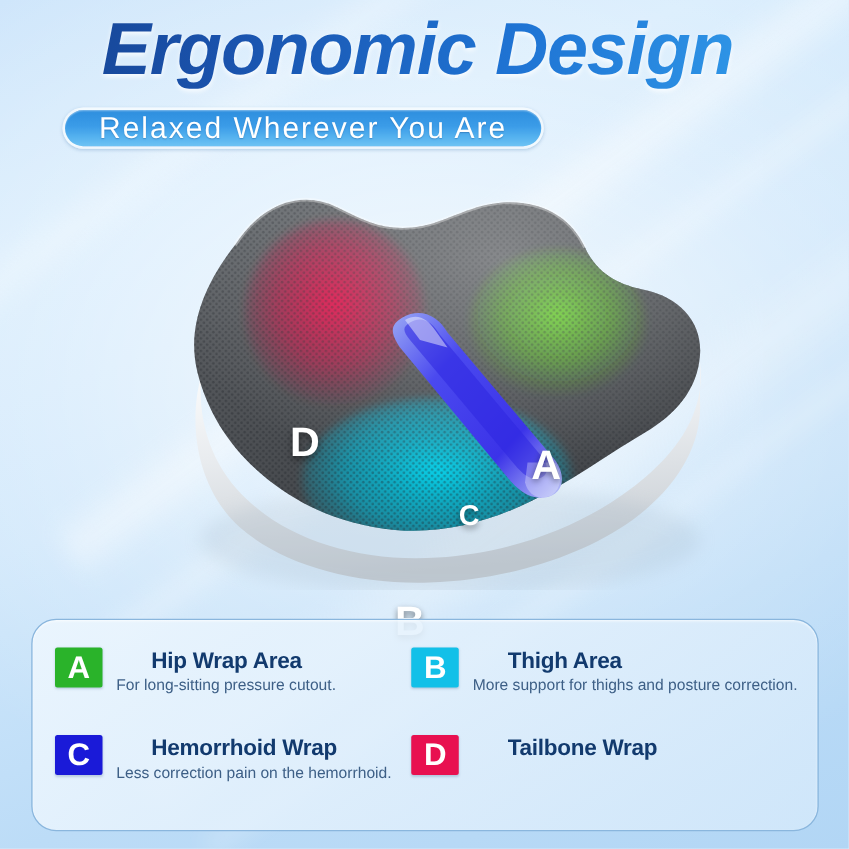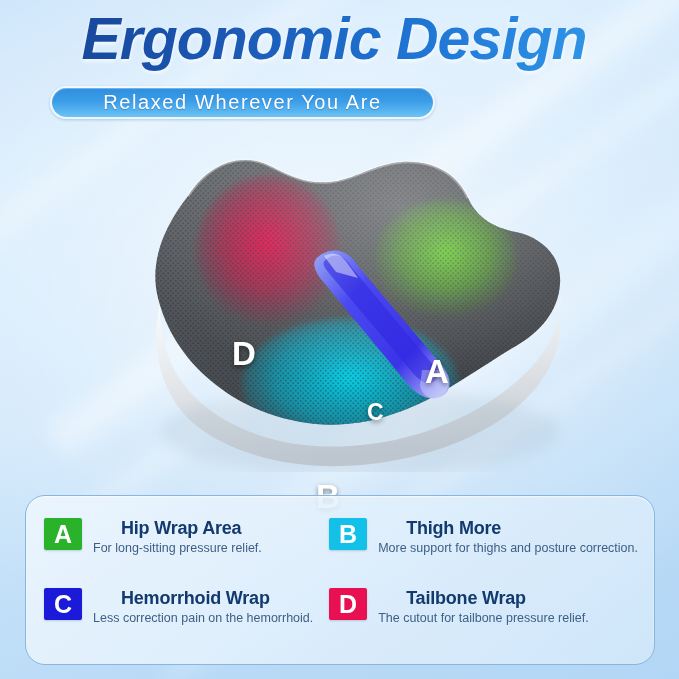--- a/index.html
+++ b/index.html
@@ -32,21 +32,21 @@
     filter:drop-shadow(0 2px 2px rgba(255,255,255,.85));
     white-space:nowrap;}
 
   
   .pill{position:absolute;left:50px;top:86px;width:385px;height:33px;
     border-radius:18px;box-sizing:border-box;
     background:linear-gradient(to bottom,#2d8ede 0%,#3b9ce8 45%,#55b2ef 75%,#6ec3f4 100%);
     border:2.5px solid rgba(255,255,255,.92);
     box-shadow:0 1px 3px rgba(40,100,160,.28), inset 0 1px 1px rgba(255,255,255,.35);
     display:flex;align-items:center;justify-content:center;}
-  .pill span{color:#fff;font-size:20px;letter-spacing:1.6px;
+  .pill span{color:#fff;font-size:24px;letter-spacing:1.6px;
     text-shadow:0 1px 1px rgba(20,70,130,.35);white-space:nowrap;}
 
   
   .cushion-wrap{position:absolute;left:92px;top:132px;width:500px;height:340px;}
   .cushion-wrap svg{display:block;}
   .zone-label{position:absolute;color:#fff;font-weight:bold;
     text-shadow:0 2px 5px rgba(0,0,0,.45);pointer-events:none;}
   .lblD{left:140px;top:203px;font-size:33px;}
   .lblA{left:333px;top:221px;font-size:33px;}
   .lblC{left:275px;top:267px;font-size:23px;}
@@ -185,43 +185,42 @@
     <div class="zone-label lblB">B</div>
   </div>
 
   <div class="legend">
     <div class="legend-grid">
 
       <div class="entry">
         <div class="badge" style="background: rgb(42, 179, 42);">A</div>
         <div class="etext">
           <div class="ename">Hip Wrap Area</div>
-          <div class="edesc">For long-sitting pressure relief.</div>
+          <div class="edesc">For long-sitting pressure cutout.</div>
         </div>
       </div>
 
       <div class="entry">
         <div class="badge" style="background: rgb(18, 192, 232);">B</div>
         <div class="etext">
-          <div class="ename">Thigh More</div>
+          <div class="ename">Thigh Area</div>
           <div class="edesc">More support for thighs and posture correction.</div>
         </div>
       </div>
 
       <div class="entry">
         <div class="badge" style="background: rgb(26, 26, 216);">C</div>
         <div class="etext">
           <div class="ename">Hemorrhoid Wrap</div>
           <div class="edesc">Less correction pain on the hemorrhoid.</div>
         </div>
       </div>
 
       <div class="entry">
         <div class="badge" style="background: rgb(232, 16, 80);">D</div>
         <div class="etext">
           <div class="ename">Tailbone Wrap</div>
-          <div class="edesc">The cutout for tailbone pressure relief.</div>
         </div>
       </div>
 
     </div>
   </div>
 </div>
 
 </body></html>

